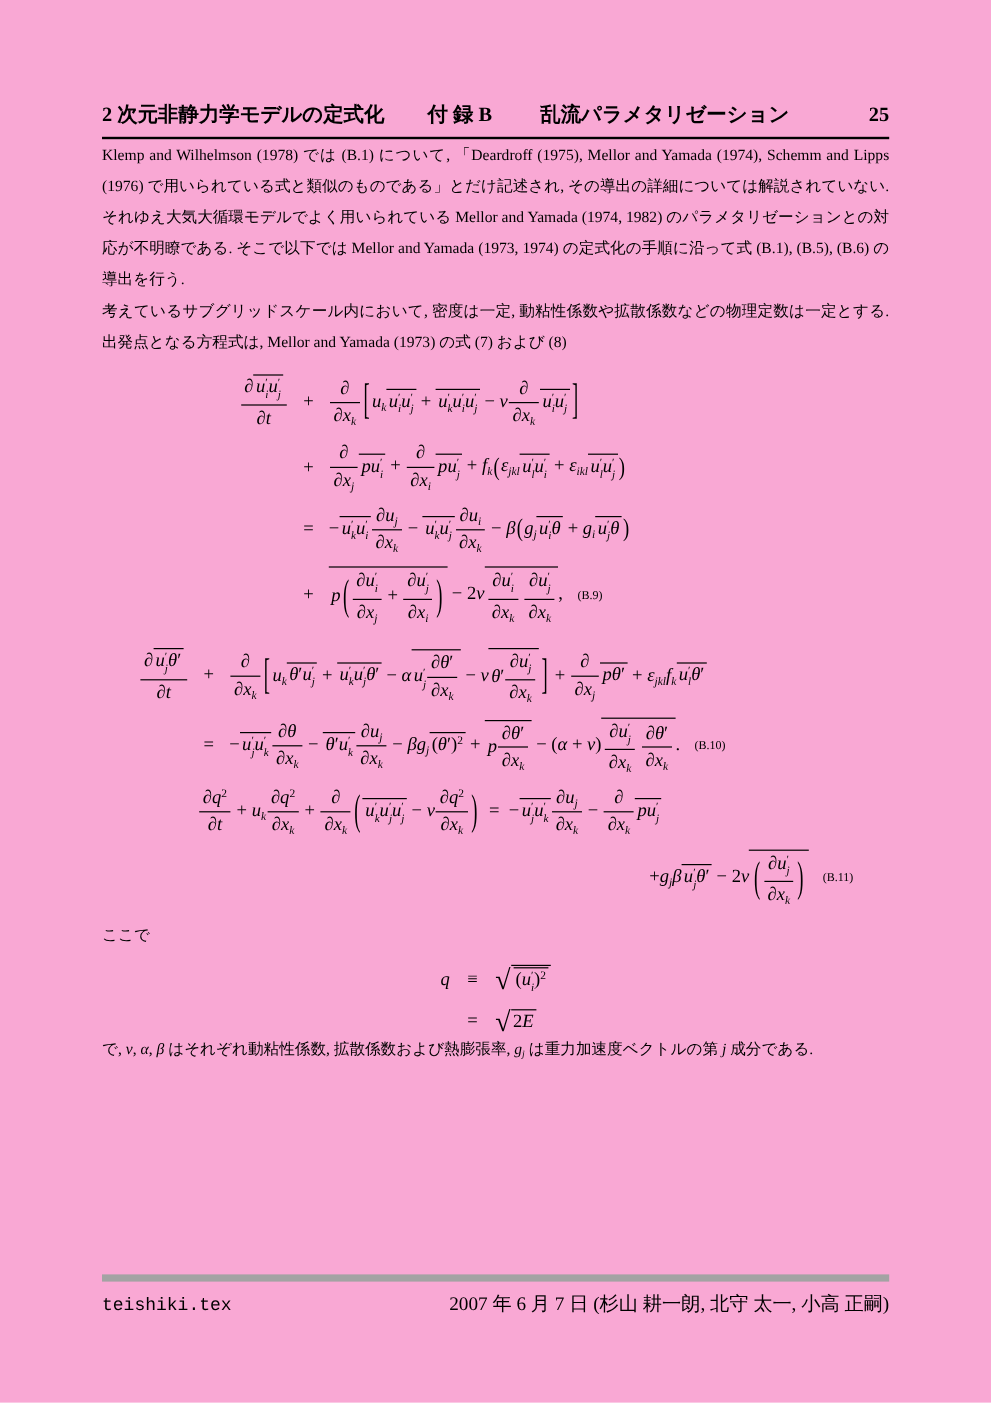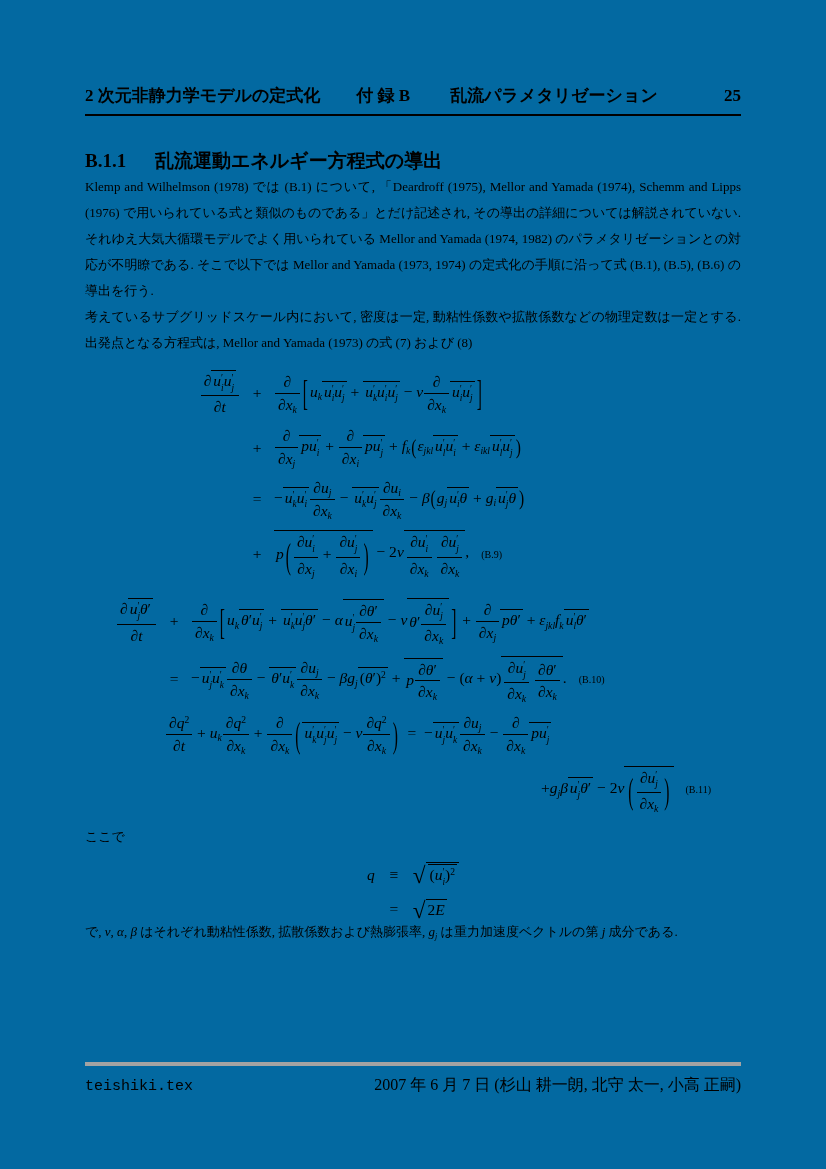--- a/index.html
+++ b/index.html
@@ -1,16 +1,16 @@
 <!DOCTYPE html>
 <html><head>
 <meta charset="utf-8">
 <style>
   html,body{margin:0;padding:0;background:#ffffff;}
-  .page{position:relative;width:826px;height:1169px;background:#0369a1;color:#000;
+  .page{position:relative;width:826px;height:1169px;background:#f9a8d4;color:#000;
         font-family:"Liberation Serif","DejaVu Serif",serif;overflow:hidden;}
   .content{position:absolute;left:85px;top:0;width:656px;}
 
   
   .pagehead{display:flex;align-items:baseline;margin-top:84px;padding-bottom:7px;
             border-bottom:2px solid #000;font-weight:bold;font-size:17px;}
   .pagehead .hc{margin-left:36px;}
   .pagehead .hr{margin-left:40px;font-family:Liberation Mono, monospace;}
   .pagehead .hp{margin-left:auto;}
 
@@ -64,41 +64,37 @@
   .rt{font-size:1.5em;line-height:0;vertical-align:-0.12em;}
 
   
   .qwrap{display:flex;justify-content:center;margin-top:12px;font-size:15.5px;}
   .qtab{display:grid;grid-template-columns:auto 38px auto;align-items:center;row-gap:12px;}
   .ql{justify-self:end;}
   .qo{justify-self:center;}
   .qr{justify-self:start;}
 
   
-  .pagefoot{position:absolute;left:85px;top:1062px;width:656px;border-top:4px solid #a3a3a3;
+  .pagefoot{position:absolute;left:85px;top:1062px;width:656px;border-top:6px solid #a3a3a3;
             padding-top:9px;display:flex;justify-content:space-between;align-items:baseline;font-size:16px;}
   .ffile{font-family:"Liberation Mono","DejaVu Sans Mono",monospace;font-size:15px;}
 </style>
 </head>
 <body>
 
 <div class="page">
   <div class="content">
 
     <div class="pagehead">
       <span>2 次元非静力学モデルの定式化</span>
       <span class="hc">付 録 B</span>
       <span class="hr">乱流パラメタリゼーション</span>
       <span class="hp">25</span>
     </div>
 
-    <div class="sec">
-      <span class="sn">B.1.1</span>
-      <span>乱流運動エネルギー方程式の導出</span>
-    </div>
 
     <p class="body mt-p1">Klemp and Wilhelmson (1978) では (B.1) について, 「Deardroff (1975), Mellor and Yamada (1974), Schemm and Lipps (1976) で用いられている式と類似のものである」とだけ記述され, その導出の詳細については解説されていない. それゆえ大気大循環モデルでよく用いられている Mellor and Yamada (1974, 1982) のパラメタリゼーションとの対応が不明瞭である. そこで以下では Mellor and Yamada (1973, 1974) の定式化の手順に沿って式 (B.1), (B.5), (B.6) の導出を行う.</p>
 
     <p class="body mt-p2">考えているサブグリッドスケール内において, 密度は一定, 動粘性係数や拡散係数などの物理定数は一定とする. 出発点となる方程式は, Mellor and Yamada (1973) の式 (7) および (8)</p>
 
     <div class="eq eq-b9">
       <div class="eqrow">
         <span class="lhs">
             <span class="f">
               <span class="n">∂<span class="o"><i>u</i><b class="ss"><b>′</b><b><i>i</i></b></b><i>u</i><b class="ss"><b>′</b><b><i>j</i></b></b></span></span>

